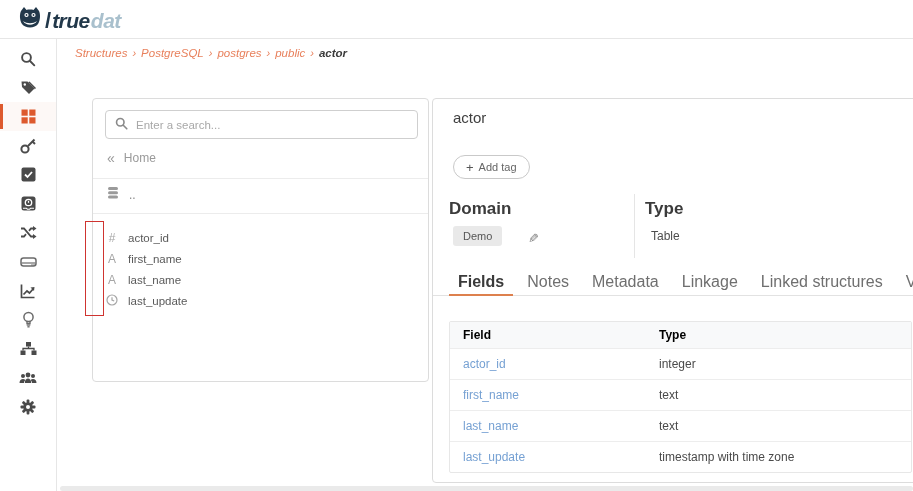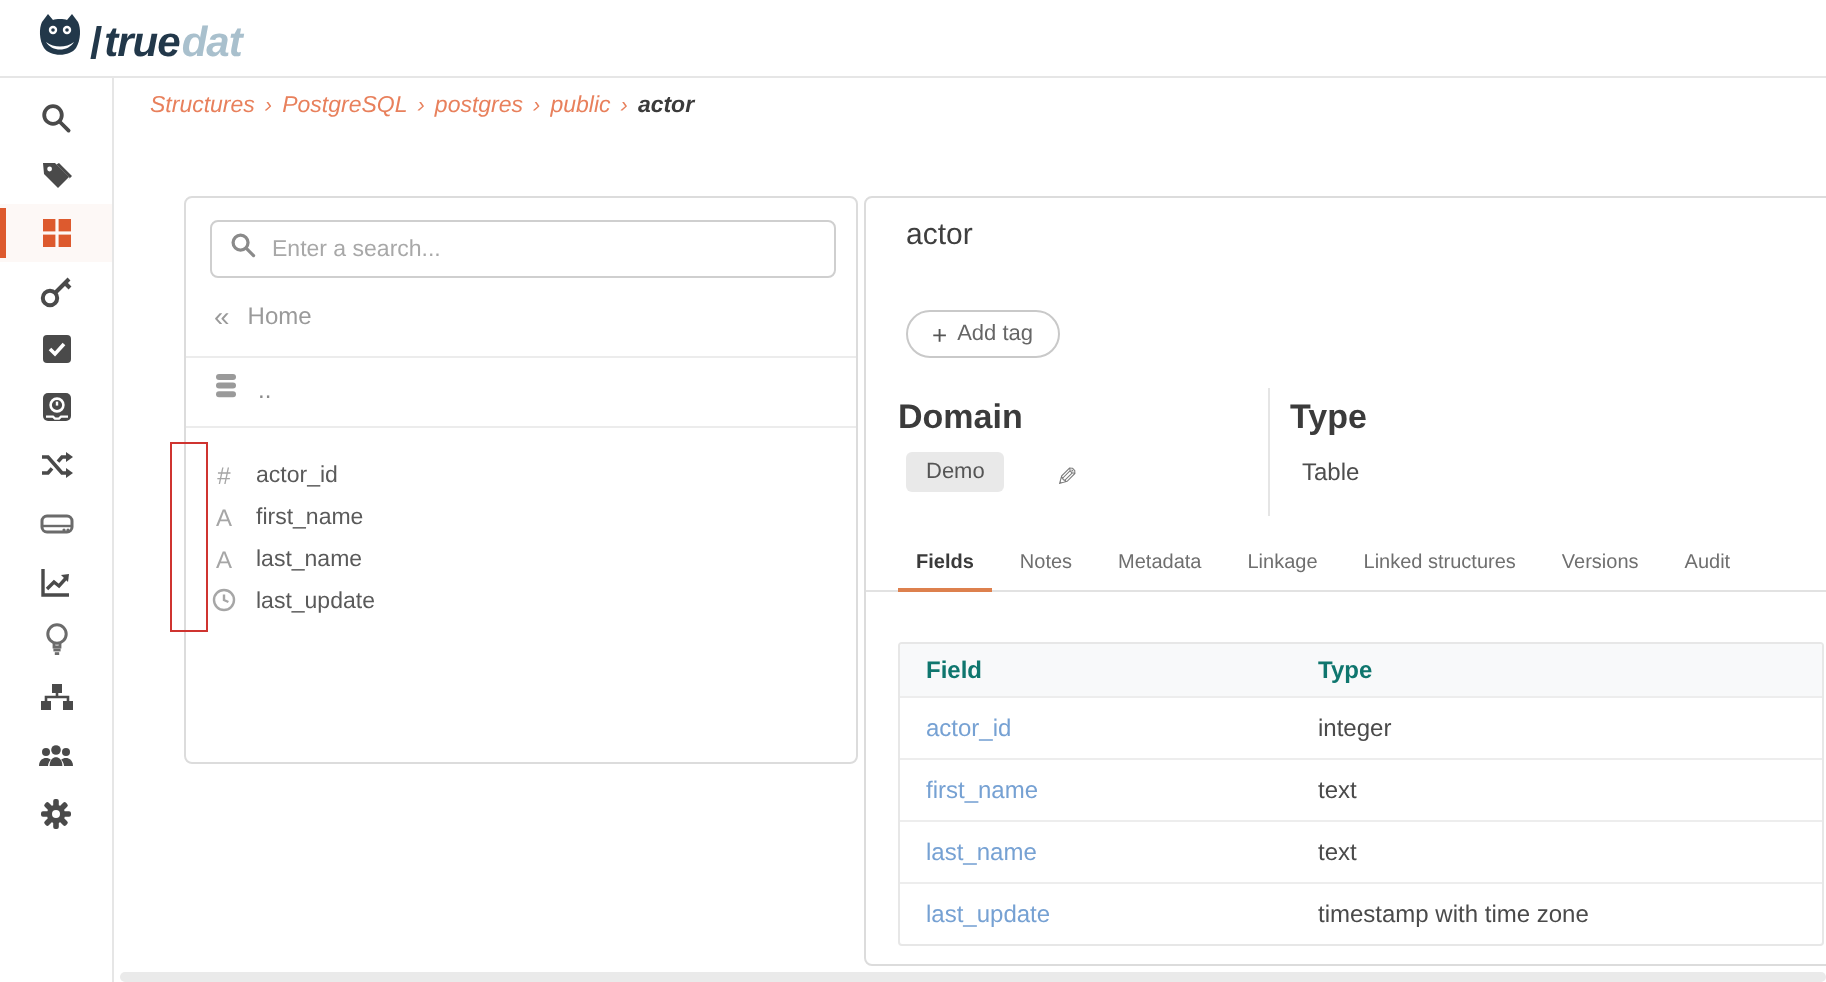--- a/index.html
+++ b/index.html
@@ -62,29 +62,29 @@
   .sum-col.c2{width:200px;padding-left:13px;border-left:1px solid #e5e5e5;}
   .sum-col.c3{flex:1;padding-left:10px;border-left:1px solid #e5e5e5;}
   .sum-label{font-size:17px;font-weight:bold;color:#3b3b3b;}
   .sum-value{margin-top:10px;font-size:12px;color:#4d4d4d;padding-left:6px;}
   .sum-col.c2 .sum-value{padding-left:21px;}
   .domain-val{margin-top:7px;display:flex;align-items:flex-end;gap:26px;padding-left:4px;}
   .badge{background:#e9e9e9;border-radius:3px;padding:4px 10px;font-size:11px;color:#555;cursor:pointer;}
   .pencil{color:#7b7b7b;font-size:13px;transform:scaleX(-1);display:inline-block;cursor:pointer;}
 
   .tabs{position:absolute;left:0;top:170px;width:100%;height:27px;display:flex;padding-left:16px;border-bottom:1px solid #e2e2e2;}
-  .tab{padding:0 9px;margin-right:5px;font-size:10px;color:#6f6f6f;display:flex;align-items:center;cursor:pointer;border-bottom:2px solid transparent;margin-bottom:-1px;white-space:nowrap;}
+  .tab{padding:0 9px;margin-right:5px;font-size:16px;color:#6f6f6f;display:flex;align-items:center;cursor:pointer;border-bottom:2px solid transparent;margin-bottom:-1px;white-space:nowrap;}
   .tab.active{color:#3a3a3a;font-weight:bold;border-bottom:2px solid #dd804e;}
 
   .ftable{position:absolute;left:16px;top:222px;width:463px;border:1px solid var(--tableborder);border-radius:2px;overflow:hidden;background:#fff;}
   .trow{display:flex;height:31px;align-items:center;border-top:1px solid #ededed;}
   .trow.head{height:26px;background:#f8f9fa;border-top:none;}
   .tcell{padding-left:13px;font-size:12px;}
   .tcell.c1{width:196px;flex:none;}
-  .trow.head .tcell{font-weight:bold;color:#0f766e;}
+  .trow.head .tcell{font-weight:bold;color:#000000;}
   .tcell.field a{color:var(--link-blue);text-decoration:none;cursor:pointer;}
   .tcell.type{color:#4a4a4a;}
 
   .hscroll{position:absolute;left:60px;top:486px;width:853px;height:5px;background:#eaeaea;border-radius:3px;cursor:pointer;}
 </style>
 </head>
 <body>
 
 <div class="screen">
 

